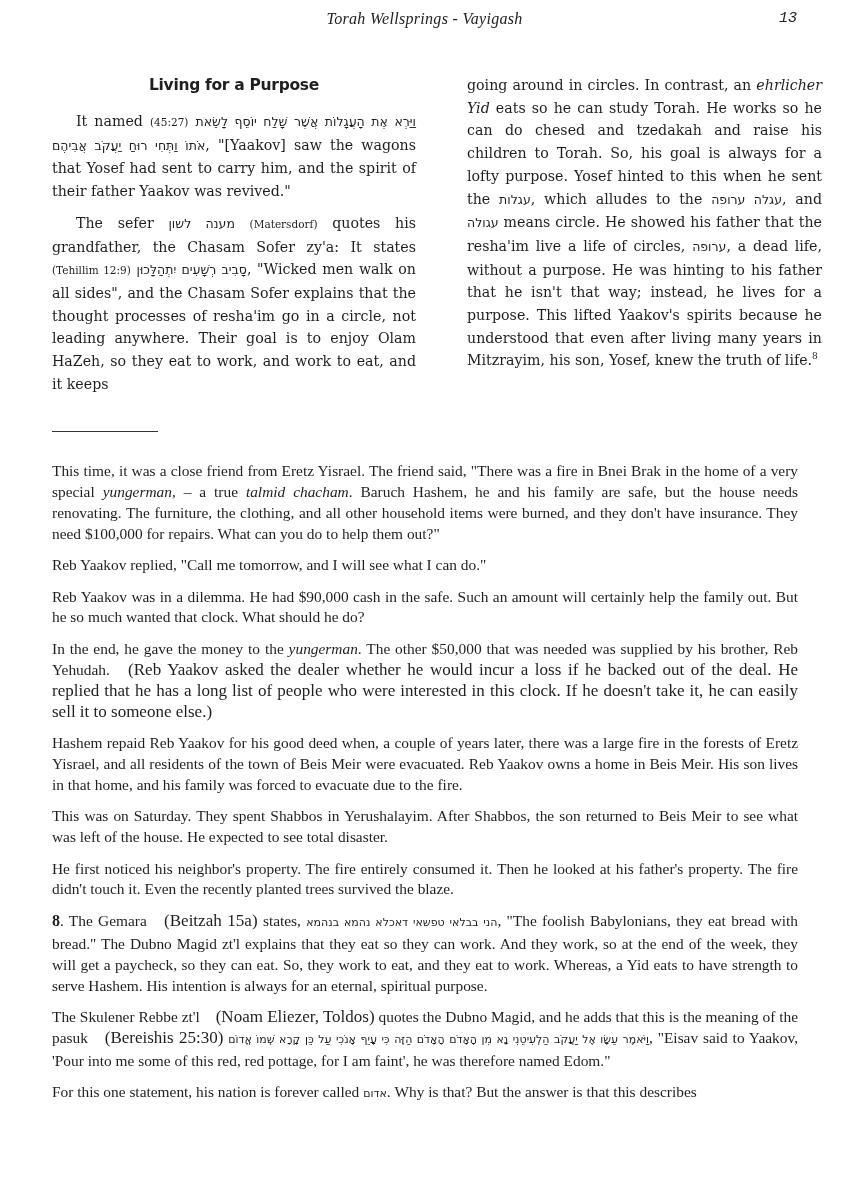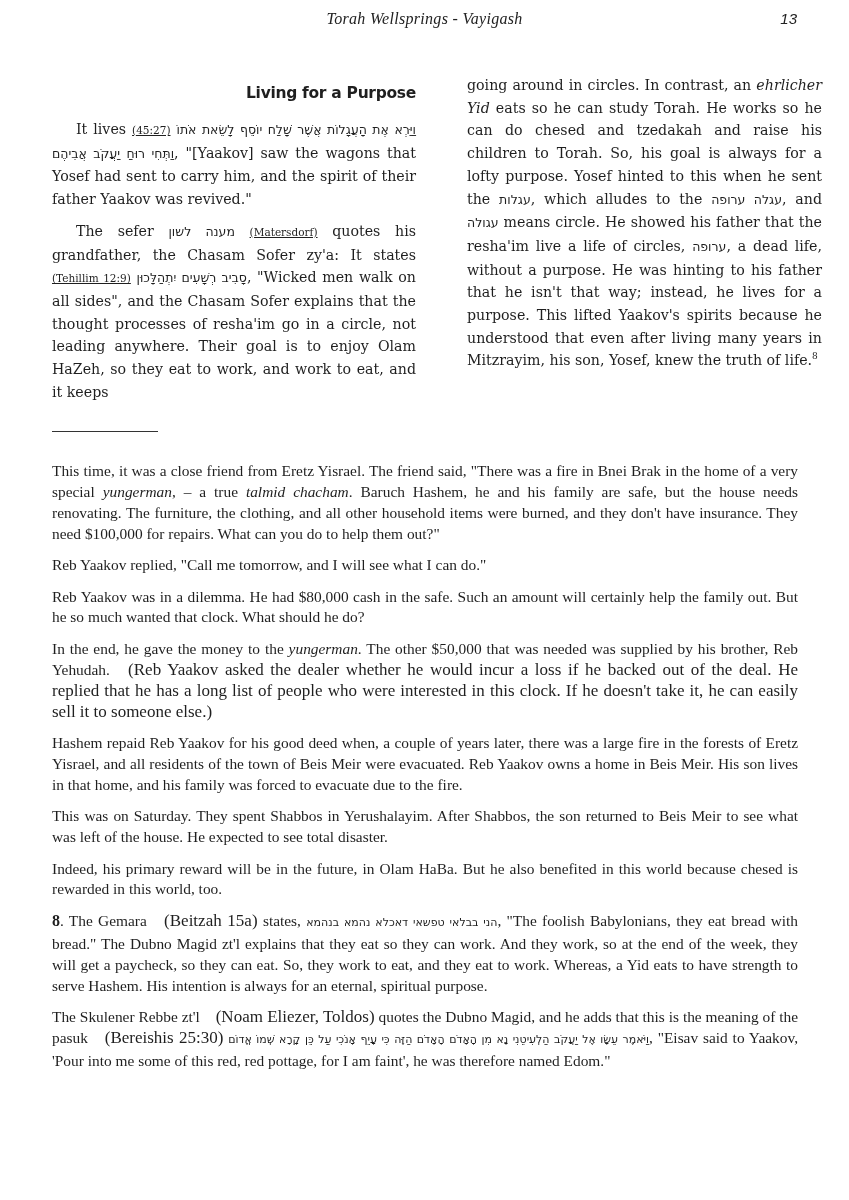--- a/index.html
+++ b/index.html
@@ -1,30 +1,30 @@
 <!DOCTYPE html>
 <html><head>
 <meta charset="utf-8">
 <style>
   html, body { margin: 0; padding: 0; background: #ffffff; }
   body { width: 849px; height: 1200px; position: relative; overflow: hidden; color: #1a1a1a; font-family: "DejaVu Serif", serif; }
   .page { position: absolute; left: 0; top: 0; width: 849px; height: 1200px; }
 
   .running-head { position: absolute; top: 8px; left: 0; width: 849px; height: 26px; }
   .running-title { position: absolute; left: 0; width: 849px; text-align: center; top: 2px; font-family: "Liberation Serif", serif; font-style: italic; font-size: 16px; letter-spacing: 0.3px; color: #222; }
-  .page-number { position: absolute; right: 52px; top: 2px; font-family: Liberation Sans, sans-serif; font-style: italic; font-size: 15px; color: #222; }
+  .page-number { position: absolute; right: 52px; top: 2px; font-family: Liberation Mono, monospace; font-style: italic; font-size: 15px; color: #222; }
 
   .col { position: absolute; top: 74px; width: 364px; font-family: "DejaVu Serif", serif; font-size: 14.2px; line-height: 22.7px; text-align: justify; color: #1f1f1f; }
   .col-left { left: 52px; }
   .col-right { left: 443px; width: 355px; margin-left: 24px; }
   .col p { margin: 0 0 9px 0; text-indent: 24px; }
   .col-right p { text-indent: 0; }
-  .section-title { text-align: right; font-family: "DejaVu Sans", sans-serif; font-weight: bold; font-size: 15.5px; margin: 8px 0 14px 0; line-height: 22px; letter-spacing: -0.3px; }
+  .section-title { text-align: center; font-family: "DejaVu Sans", sans-serif; font-weight: bold; font-size: 15.5px; margin: 0 0 14px 0; line-height: 22px; letter-spacing: -0.3px; }
   .heb { font-family: "DejaVu Sans", sans-serif; font-size: 12.5px; direction: rtl; unicode-bidi: embed; }
-  .small-ref { font-size: 10.5px; text-decoration: underline; }
+  .small-ref { font-size: 10.5px; }
   sup { font-size: 9px; line-height: 0; }
   em { font-style: italic; }
 
   .footnote-rule { position: absolute; left: 52px; top: 431px; width: 106px; height: 0; border-top: 1.3px solid #333; }
 
   .footnotes { position: absolute; left: 52px; top: 461px; width: 746px; font-family: "Liberation Serif", serif; font-size: 15.4px; line-height: 20.9px; text-align: justify; color: #1f1f1f; }
   .footnotes p { margin: 0 0 10.5px 0; }
   .footnotes .note-small { font-size: 17px; margin-left: 12px; }
   .fn-num { font-weight: bold; font-size: 16px; }
   .heb-fn { font-family: "DejaVu Sans", sans-serif; font-size: 11px; direction: rtl; unicode-bidi: embed; }
@@ -34,35 +34,36 @@
 
 <div class="page">
 
   <div class="running-head">
     <div class="running-title">Torah Wellsprings - Vayigash</div>
     <div class="page-number">13</div>
   </div>
 
   <div class="col col-left">
     <div class="section-title">Living for a Purpose</div>
-    <p><span>It lives </span><span class="small-ref">(45:27)</span> <span class="heb">וַיַּרְא אֶת הָעֲגָלוֹת אֲשֶׁר שָׁלַח יוֹסֵף לָשֵׂאת אֹתוֹ וַתְּחִי רוּחַ יַעֲקֹב אֲבִיהֶם</span><span>, "[Yaakov] saw the wagons that Yosef had sent to carry him, and the spirit of their father Yaakov was revived."</span></p>
+    <p><span>It named </span><span class="small-ref">(45:27)</span> <span class="heb">וַיַּרְא אֶת הָעֲגָלוֹת אֲשֶׁר שָׁלַח יוֹסֵף לָשֵׂאת אֹתוֹ וַתְּחִי רוּחַ יַעֲקֹב אֲבִיהֶם</span><span>, "[Yaakov] saw the wagons that Yosef had sent to carry him, and the spirit of their father Yaakov was revived."</span></p>
     <p><span>The sefer </span><span class="heb">מענה לשון</span> <span class="small-ref">(Matersdorf)</span><span> quotes his grandfather, the Chasam Sofer zy'a: It states </span><span class="small-ref">(Tehillim 12:9)</span> <span class="heb">סָבִיב רְשָׁעִים יִתְהַלָּכוּן</span><span>, "Wicked men walk on all sides", and the Chasam Sofer explains that the thought processes of resha'im go in a circle, not leading anywhere. Their goal is to enjoy Olam HaZeh, so they eat to work, and work to eat, and it keeps</span></p>
   </div>
 
   <div class="col col-right">
     <p><span>going around in circles. In contrast, an </span><em>ehrlicher Yid</em><span> eats so he can study Torah. He works so he can do chesed and tzedakah and raise his children to Torah. So, his goal is always for a lofty purpose. Yosef hinted to this when he sent the </span><span class="heb">עגלות</span><span>, which alludes to the </span><span class="heb">עגלה ערופה</span><span>, and </span><span class="heb">עגולה</span><span> means circle. He showed his father that the resha'im live a life of circles, </span><span class="heb">ערופה</span><span>, a dead life, without a purpose. He was hinting to his father that he isn't that way; instead, he lives for a purpose. This lifted Yaakov's spirits because he understood that even after living many years in Mitzrayim, his son, Yosef, knew the truth of life.</span><sup>8</sup></p>
   </div>
 
   <div class="footnote-rule"></div>
 
   <div class="footnotes">
     <p><span>This time, it was a close friend from Eretz Yisrael. The friend said, "There was a fire in Bnei Brak in the home of a very special </span><em>yungerman</em><span>, – a true </span><em>talmid chacham</em><span>. Baruch Hashem, he and his family are safe, but the house needs renovating. The furniture, the clothing, and all other household items were burned, and they don't have insurance. They need $100,000 for repairs. What can you do to help them out?"</span></p>
     <p>Reb Yaakov replied, "Call me tomorrow, and I will see what I can do."</p>
-    <p>Reb Yaakov was in a dilemma. He had $80,000 cash in the safe. Such an amount will certainly help the family out. But he so much wanted that clock. What should he do?</p>
+    <p>Reb Yaakov was in a dilemma. He had $90,000 cash in the safe. Such an amount will certainly help the family out. But he so much wanted that clock. What should he do?</p>
     <p><span>In the end, he gave the money to the </span><em>yungerman</em><span>. The other $50,000 that was needed was supplied by his brother, Reb Yehudah. </span><span class="note-small">(Reb Yaakov asked the dealer whether he would incur a loss if he backed out of the deal. He replied that he has a long list of people who were interested in this clock. If he doesn't take it, he can easily sell it to someone else.)</span></p>
     <p>Hashem repaid Reb Yaakov for his good deed when, a couple of years later, there was a large fire in the forests of Eretz Yisrael, and all residents of the town of Beis Meir were evacuated. Reb Yaakov owns a home in Beis Meir. His son lives in that home, and his family was forced to evacuate due to the fire.</p>
     <p>This was on Saturday. They spent Shabbos in Yerushalayim. After Shabbos, the son returned to Beis Meir to see what was left of the house. He expected to see total disaster.</p>
-    <p>Indeed, his primary reward will be in the future, in Olam HaBa. But he also benefited in this world because chesed is rewarded in this world, too.</p>
+    <p>He first noticed his neighbor's property. The fire entirely consumed it. Then he looked at his father's property. The fire didn't touch it. Even the recently planted trees survived the blaze.</p>
     <p><span class="fn-num">8</span><span>. The Gemara </span><span class="note-small">(Beitzah 15a)</span><span> states, </span><span class="heb-fn">הני בבלאי טפשאי דאכלא נהמא בנהמא</span><span>, "The foolish Babylonians, they eat bread with bread." The Dubno Magid zt'l explains that they eat so they can work. And they work, so at the end of the week, they will get a paycheck, so they can eat. So, they work to eat, and they eat to work. Whereas, a Yid eats to have strength to serve Hashem. His intention is always for an eternal, spiritual purpose.</span></p>
     <p><span>The Skulener Rebbe zt'l </span><span class="note-small">(Noam Eliezer, Toldos)</span><span> quotes the Dubno Magid, and he adds that this is the meaning of the pasuk </span><span class="note-small">(Bereishis 25:30)</span> <span class="heb-fn">וַיֹּאמֶר עֵשָׂו אֶל יַעֲקֹב הַלְעִיטֵנִי נָא מִן הָאָדֹם הָאָדֹם הַזֶּה כִּי עָיֵף אָנֹכִי עַל כֵּן קָרָא שְׁמוֹ אֱדוֹם</span><span>, "Eisav said to Yaakov, 'Pour into me some of this red, red pottage, for I am faint', he was therefore named Edom."</span></p>
+    <p><span>For this one statement, his nation is forever called </span><span class="heb-fn">אדום</span><span>. Why is that? But the answer is that this describes</span></p>
   </div>
 
 </div>
 
 </body></html>

